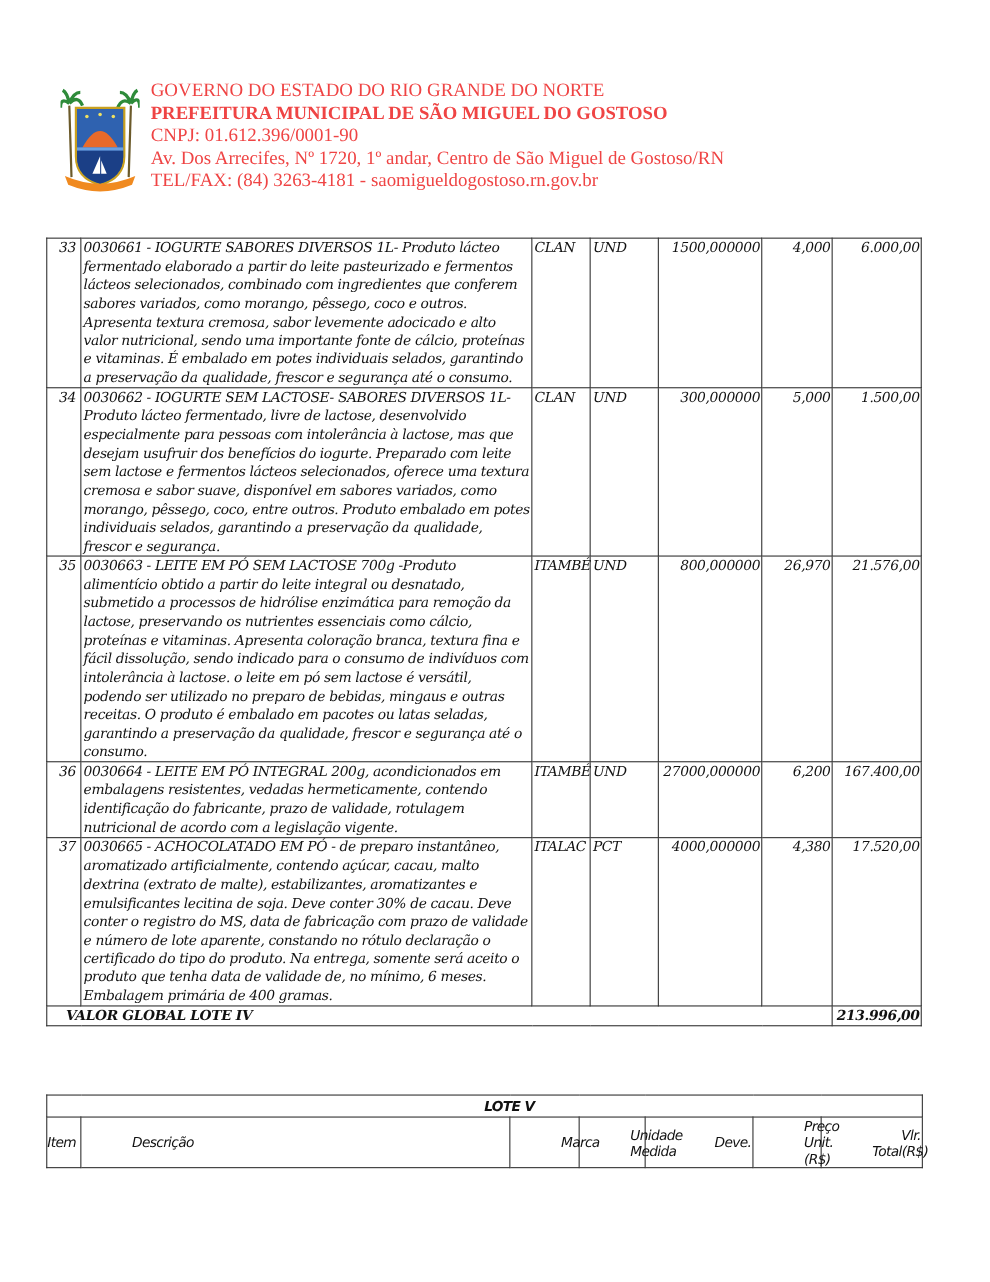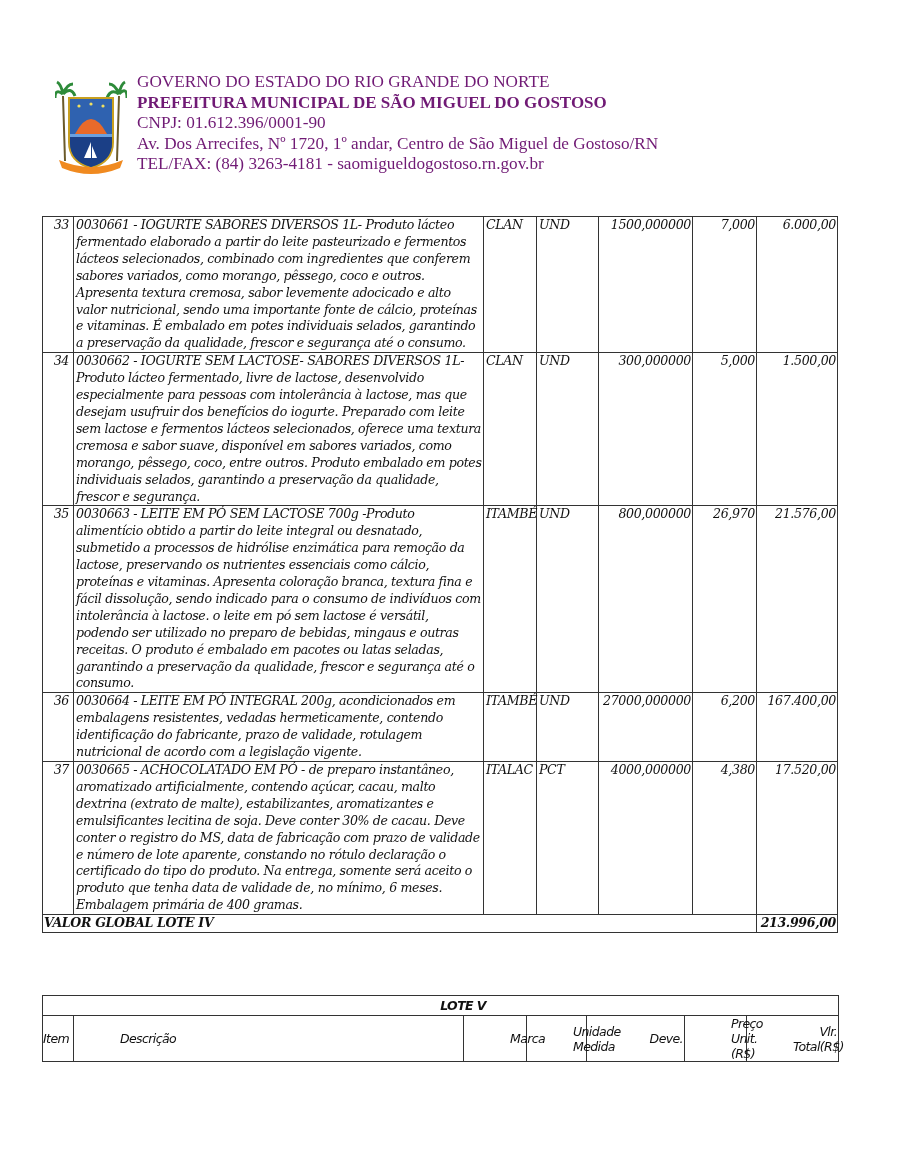--- a/index.html
+++ b/index.html
@@ -1,19 +1,19 @@
 <!DOCTYPE html>
 <html><head>
   <meta charset="utf-8">
   <style>
     html, body { margin: 0; padding: 0; background: #ffffff; }
     body { width: 900px; height: 1165px; position: relative; overflow: hidden; color: #111; }
     .header { position: absolute; left: 55px; top: 72px; width: 700px; height: 110px; }
     .logo { position: absolute; left: 0; top: 4px; width: 72px; height: 100px; }
-    .header-text { position: absolute; left: 82px; top: 0; font-family: "Liberation Serif", "DejaVu Serif", serif; font-size: 17.2px; line-height: 20.5px; color: #701a75; }
+    .header-text { position: absolute; left: 82px; top: 0; font-family: "Liberation Serif", "DejaVu Serif", serif; font-size: 17.2px; line-height: 20.5px; color: #ef4444; }
     .header-text .bold { font-weight: bold; font-size: 17px; }
     table.lote { position: absolute; left: 42px; border-collapse: collapse; font-family: "DejaVu Serif", "Liberation Serif", serif; font-size: 12.6px; line-height: 16.9px; color: #111; table-layout: fixed; }
     table.lote td { border: 1.3px solid #333; vertical-align: top; padding: 0 1px 0 2px; letter-spacing: -0.35px; font-style: italic; }
     #lote4 { top: 216px; width: 796px; }
     #lote5 { top: 995px; width: 796px; font-family: "DejaVu Sans", "Liberation Sans", sans-serif; font-size: 12.5px; line-height: 15px; }
     .c-item { width: 31px; text-align: right; padding-right: 4px !important; }
     .c-desc { width: 410px; }
     .r { text-align: right; }
     .b { font-weight: bold; }
     .c { text-align: center; }
@@ -63,21 +63,21 @@
       <col style="width:64px">
       <col style="width:81px">
   </colgroup>
   <tbody id="lote4-body">
     <tr>
       <td class="c-item">33</td>
       <td class="c-desc">0030661 - IOGURTE SABORES DIVERSOS 1L- Produto lácteo fermentado elaborado a partir do leite pasteurizado e fermentos lácteos selecionados, combinado com ingredientes que conferem sabores variados, como morango, pêssego, coco e outros. Apresenta textura cremosa, sabor levemente adocicado e alto valor nutricional, sendo uma importante fonte de cálcio, proteínas e vitaminas. É embalado em potes individuais selados, garantindo a preservação da qualidade, frescor e segurança até o consumo.</td>
       <td>CLAN</td>
       <td>UND</td>
       <td class="r">1500,000000</td>
-      <td class="r">7,000</td>
+      <td class="r">4,000</td>
       <td class="r">6.000,00</td>
     </tr>
     <tr>
       <td class="c-item">34</td>
       <td class="c-desc">0030662 - IOGURTE SEM LACTOSE- SABORES DIVERSOS 1L- Produto lácteo fermentado, livre de lactose, desenvolvido especialmente para pessoas com intolerância à lactose, mas que desejam usufruir dos benefícios do iogurte. Preparado com leite sem lactose e fermentos lácteos selecionados, oferece uma textura cremosa e sabor suave, disponível em sabores variados, como morango, pêssego, coco, entre outros. Produto embalado em potes individuais selados, garantindo a preservação da qualidade, frescor e segurança.</td>
       <td>CLAN</td>
       <td>UND</td>
       <td class="r">300,000000</td>
       <td class="r">5,000</td>
       <td class="r">1.500,00</td>
@@ -103,21 +103,21 @@
     <tr>
       <td class="c-item">37</td>
       <td class="c-desc">0030665 - ACHOCOLATADO EM PÓ - de preparo instantâneo, aromatizado artificialmente, contendo açúcar, cacau, malto dextrina (extrato de malte), estabilizantes, aromatizantes e emulsificantes lecitina de soja. Deve conter 30% de cacau. Deve conter o registro do MS, data de fabricação com prazo de validade e número de lote aparente, constando no rótulo declaração o certificado do tipo do produto. Na entrega, somente será aceito o produto que tenha data de validade de, no mínimo, 6 meses. Embalagem primária de 400 gramas.</td>
       <td>ITALAC</td>
       <td>PCT</td>
       <td class="r">4000,000000</td>
       <td class="r">4,380</td>
       <td class="r">17.520,00</td>
     </tr>
     <tr>
-      <td colspan="6" class="b" style="padding-left:1px;">VALOR GLOBAL LOTE IV</td>
+      <td colspan="6" class="b" style="padding-left:17px;">VALOR GLOBAL LOTE IV</td>
       <td class="r b">213.996,00</td>
     </tr>
   </tbody>
 </table>
 
 <table class="lote" id="lote5">
   <colgroup>
     <col style="width:31px">
       <col style="width:390px">
       <col style="width:63px">

